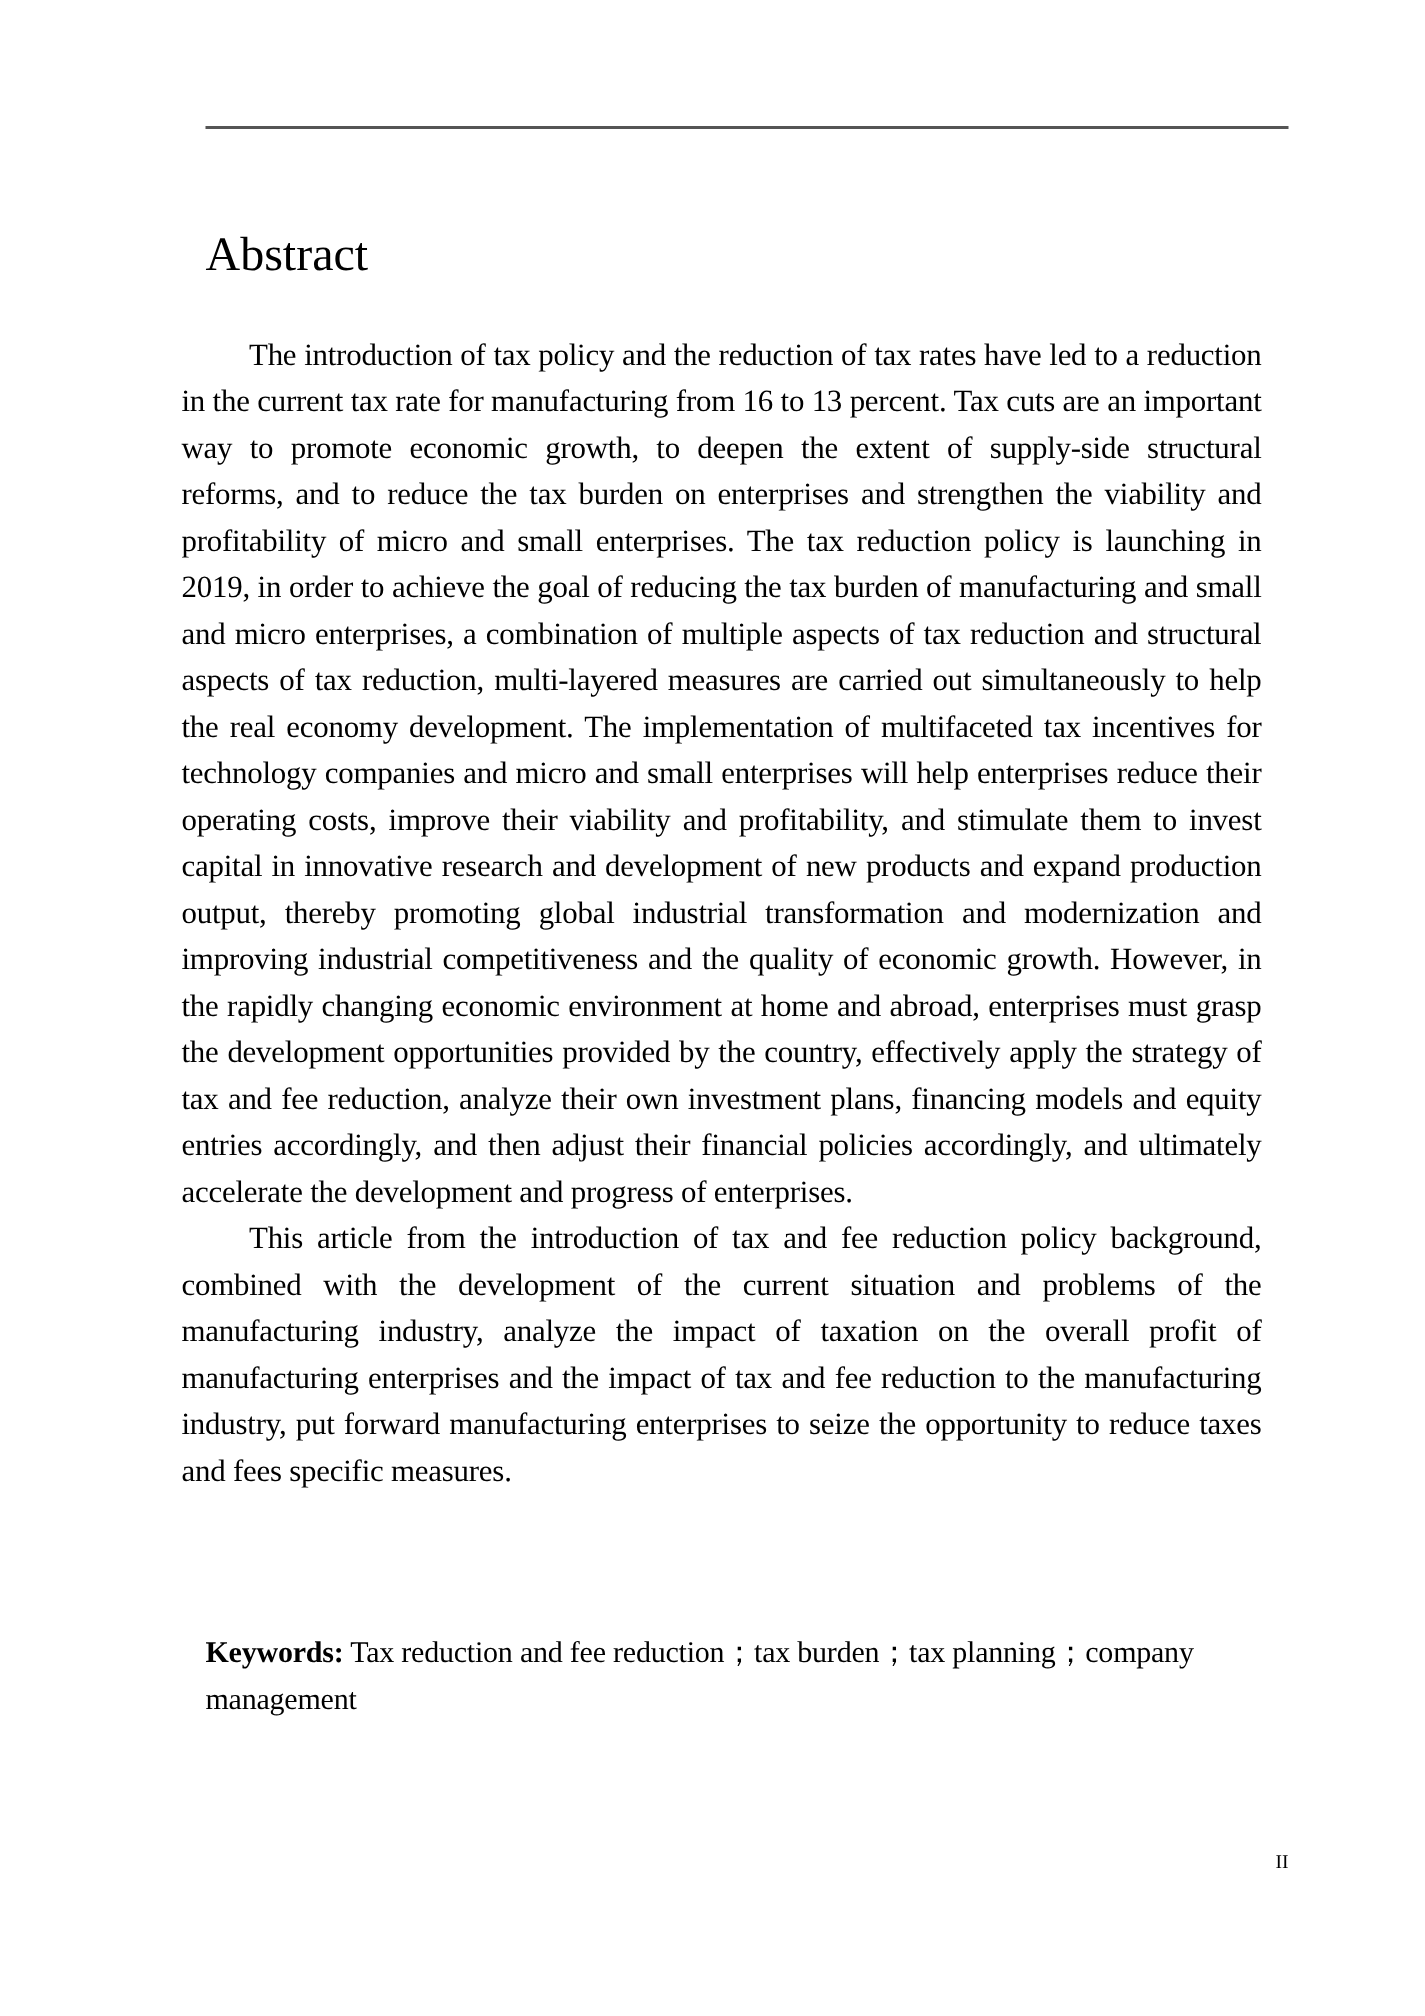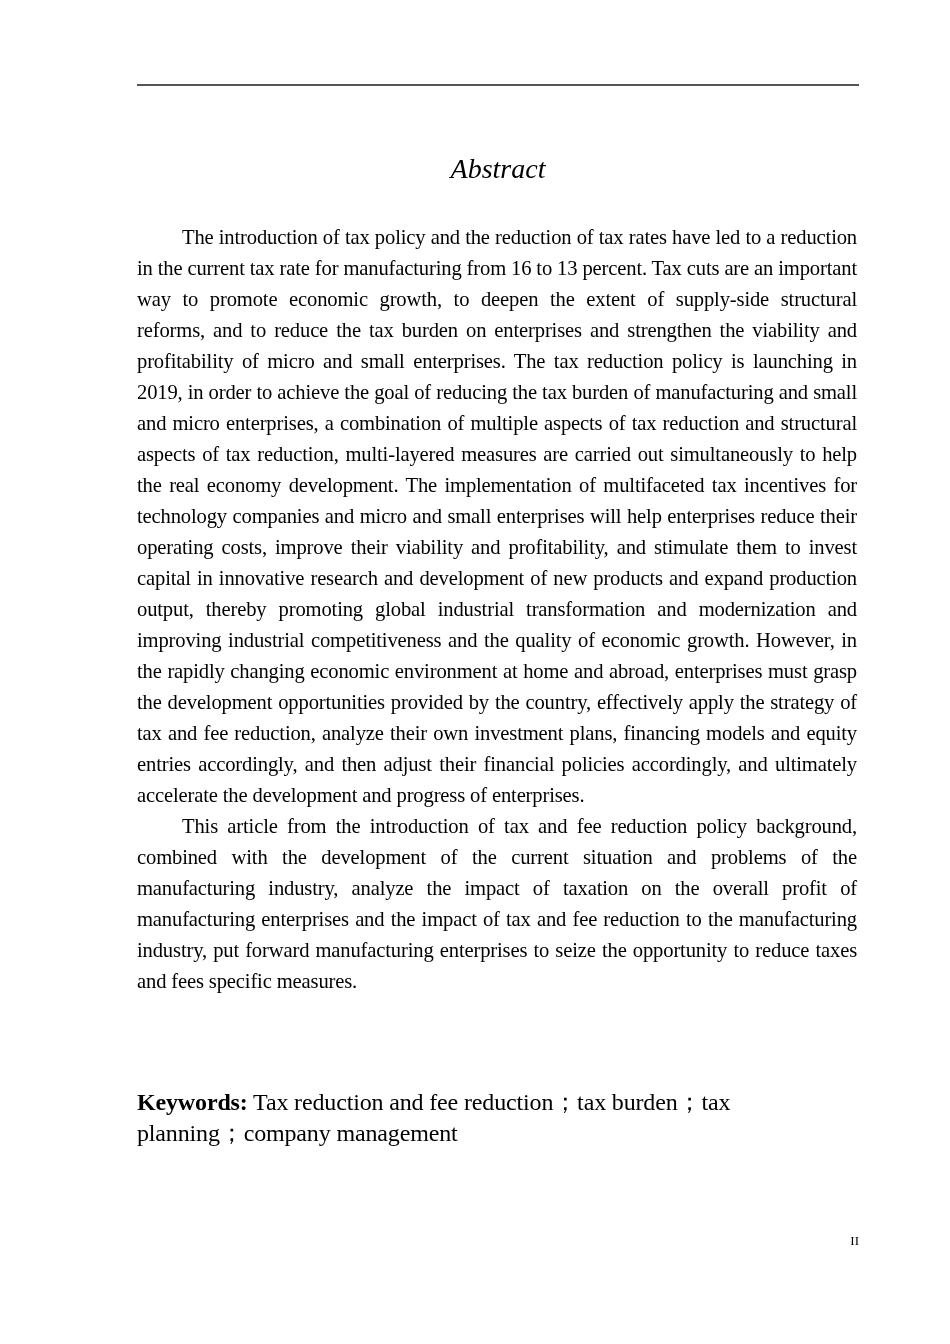--- a/index.html
+++ b/index.html
@@ -21,47 +21,46 @@
       top: 84px;
       width: 722px;
       height: 0;
       border-top: 2px solid #555555;
     }
     .title {
       position: absolute;
       left: 137px;
       top: 152px;
       width: 722px;
-      text-align: center;
-      font-size: 28px;
+      text-align: left;
+      font-size: 32px;
       line-height: 34px;
       margin: 0;
       font-weight: normal;
-      font-style: italic;
     }
     .body-text {
       position: absolute;
-      left: 137px;
+      left: 121px;
       top: 222px;
       width: 720px;
     }
     .para {
       margin: 0;
       font-size: 20.6px;
       line-height: 31px;
       text-align: justify;
       text-indent: 45px;
       letter-spacing: -0.15px;
     }
     .keywords {
       position: absolute;
       left: 137px;
       top: 1087px;
       width: 680px;
-      font-size: 24px;
+      font-size: 20px;
       line-height: 31px;
       margin: 0;
       letter-spacing: -0.15px;
     }
     .keywords .kw-label {
       font-weight: bold;
     }
     .page-number {
       position: absolute;
       left: 137px;

